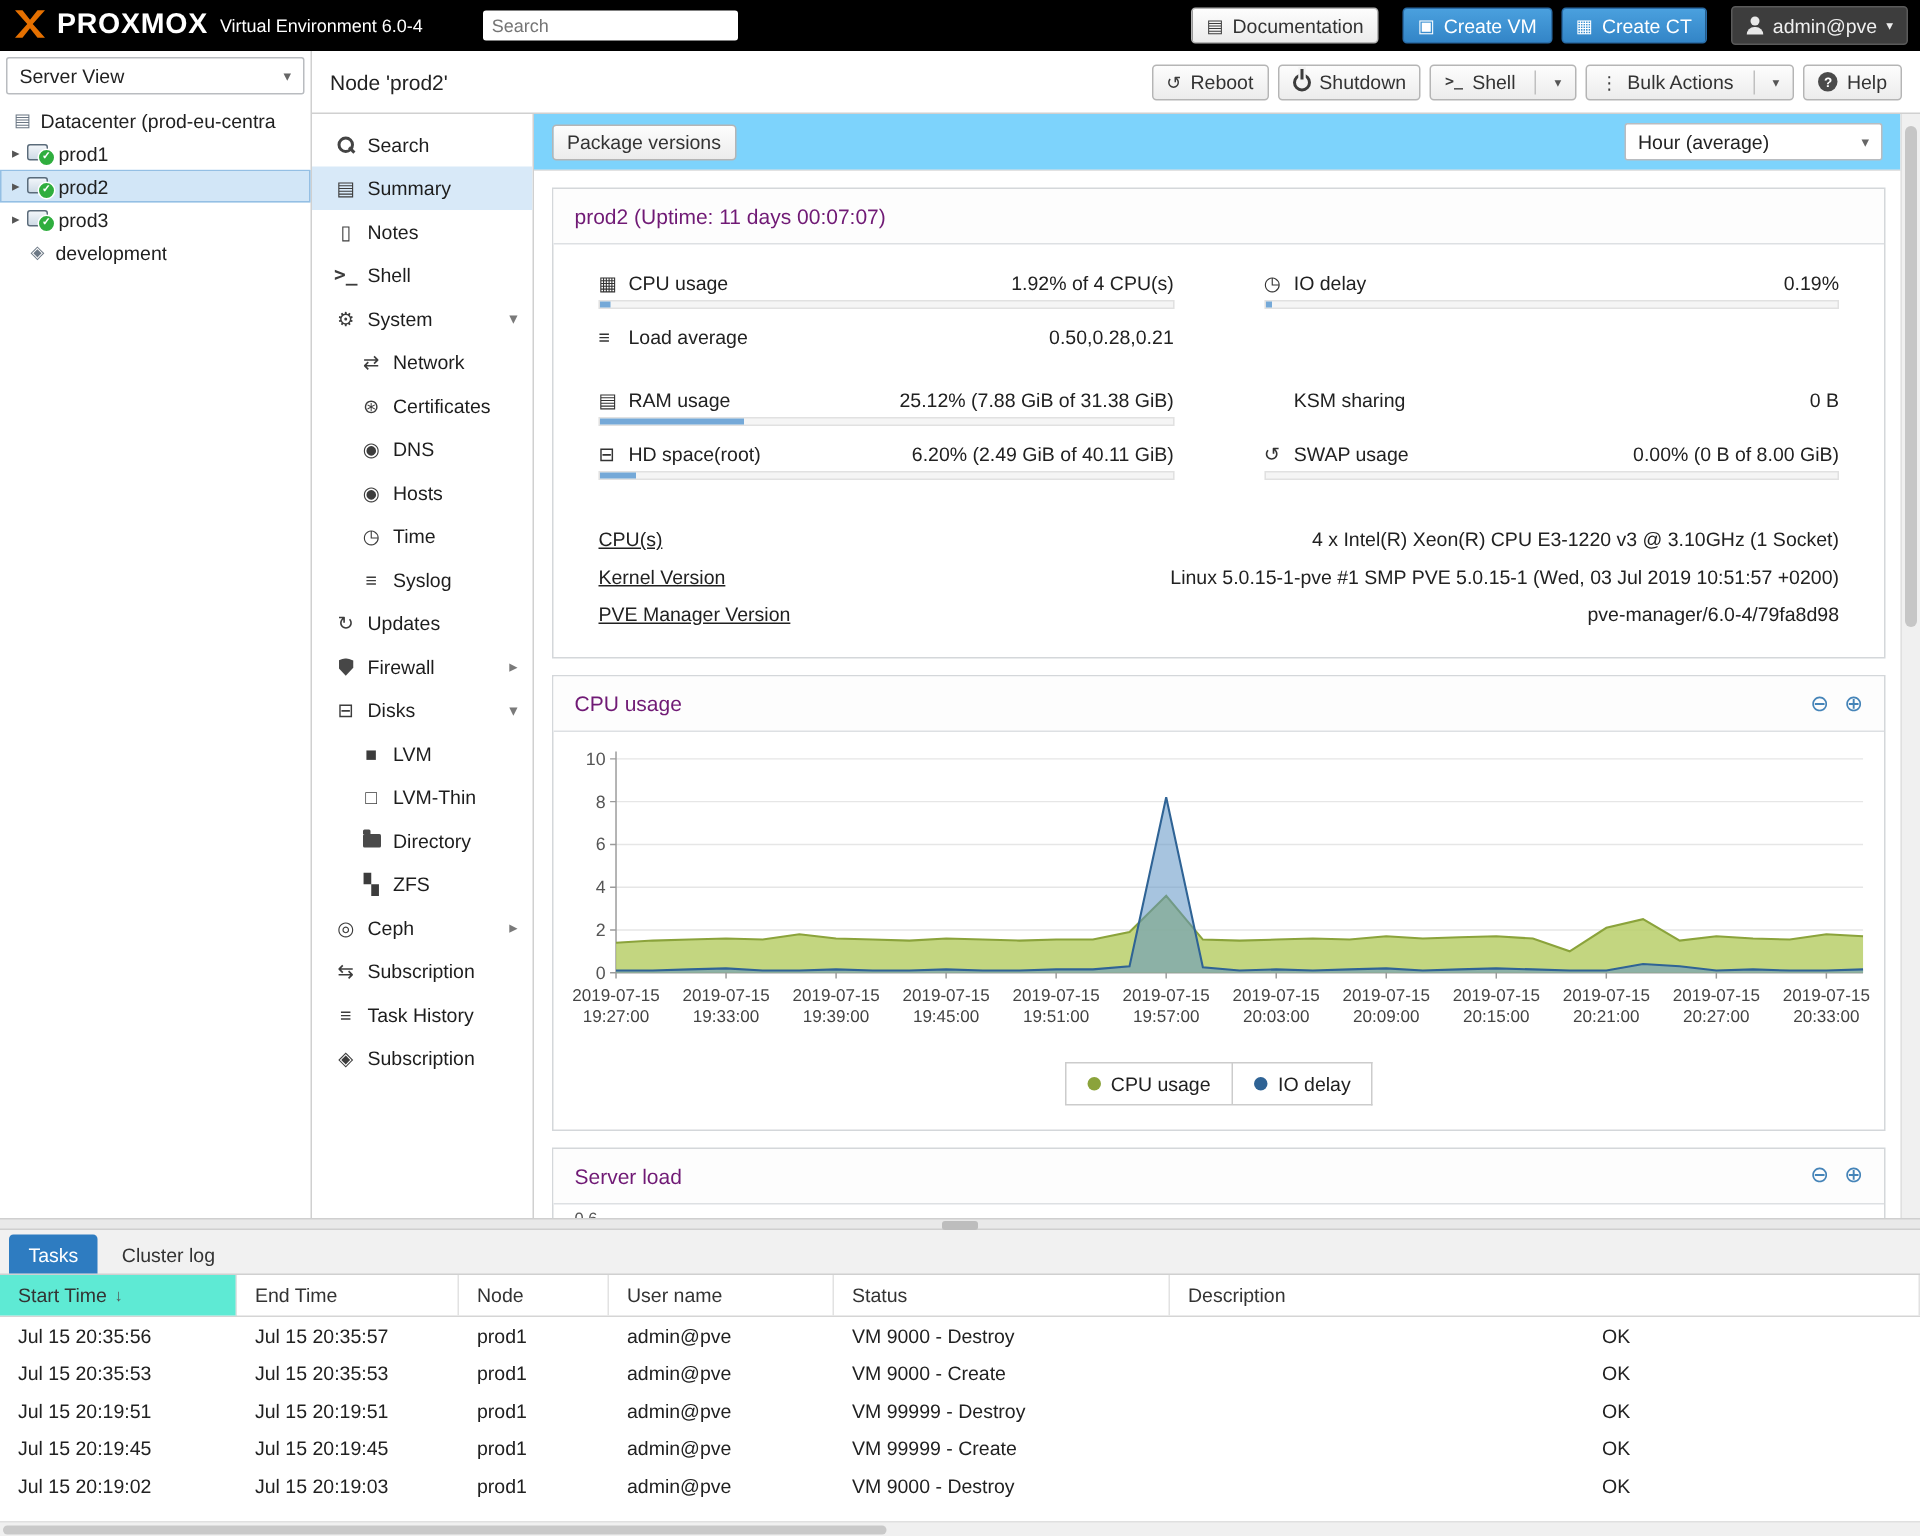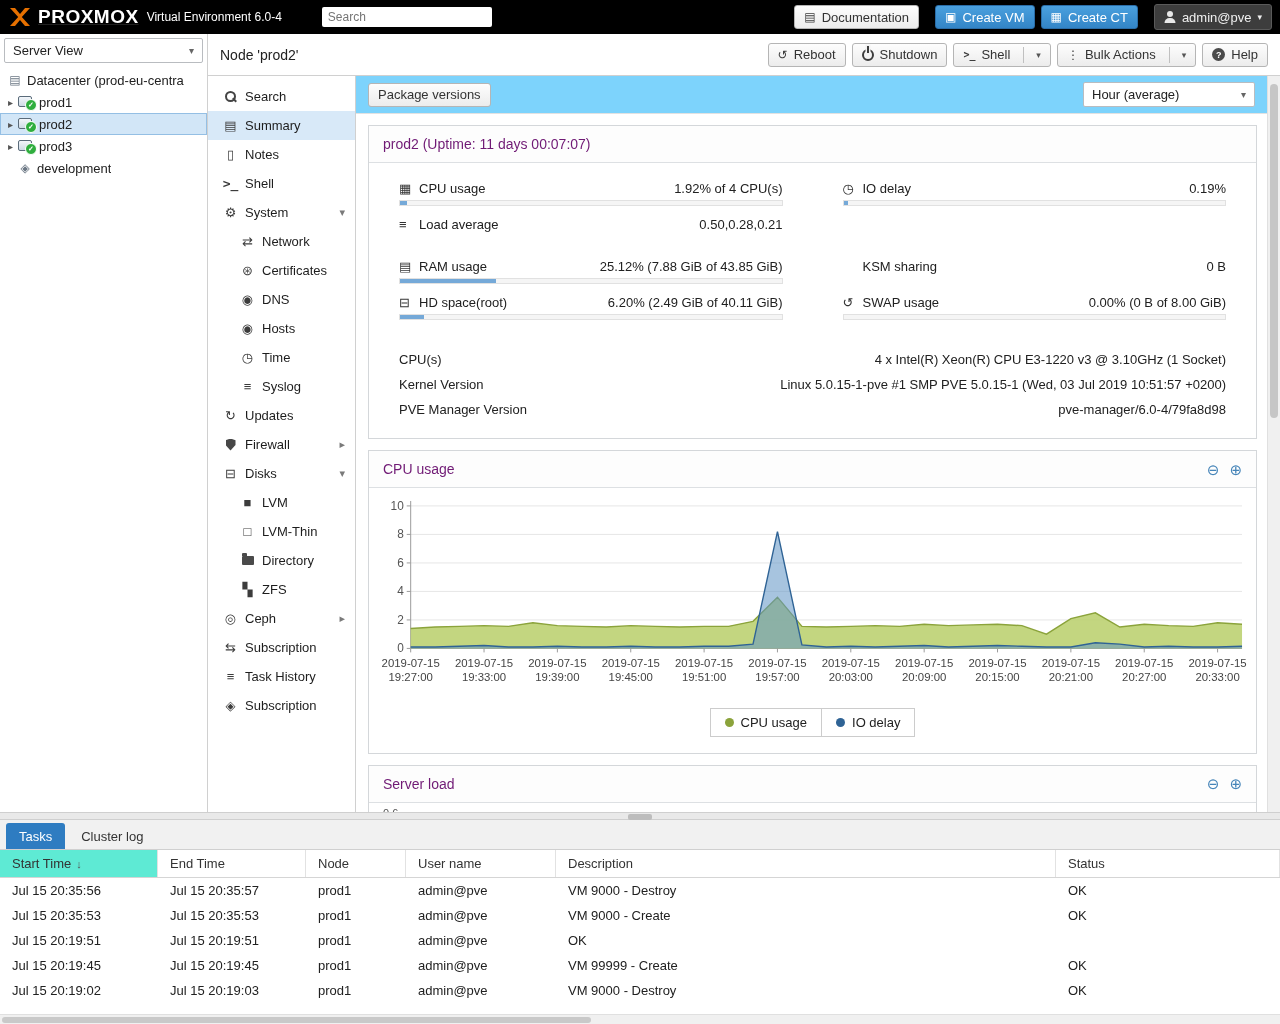--- a/index.html
+++ b/index.html
@@ -4,21 +4,21 @@
 <style>
   *{margin:0;padding:0;box-sizing:border-box;}
   html,body{width:1280px;height:1024px;overflow:hidden;background:#fff;
     font-family:"Liberation Sans",sans-serif;font-size:13px;color:#212121;}
   body{position:relative;}
   button{font:inherit;cursor:pointer;}
 
   
   .topbar{position:absolute;top:0;left:0;right:0;height:34px;background:#000;
     display:flex;align-items:center;padding:0 8px;}
-  .logo{display:flex;align-items:center;gap:6px;text-decoration:underline;}
+  .logo{display:flex;gap:6px;}
   .brand{color:#fff;font-weight:bold;font-size:19px;letter-spacing:.5px;}
   .version{color:#fff;font-size:12px;margin-left:8px;}
   .hsearch{margin-left:40px;width:170px;height:20px;border:none;border-radius:2px;
     padding:0 6px;font-size:12px;background:#fff;color:#333;outline:none;}
   .h-right{margin-left:auto;display:flex;align-items:center;gap:6px;}
   .btn{display:inline-flex;align-items:center;gap:6px;height:24px;padding:0 9px;
     background:linear-gradient(#fdfdfd,#ececec);border:1px solid #b5b5b5;border-radius:3px;
     font-size:13px;color:#333;}
   .btn.blue{background:linear-gradient(#4aa0de,#3385c7);border-color:#2a6da8;color:#fff;}
   .btn.blue .tg{color:#fff;}
@@ -112,21 +112,21 @@
   .stat{margin-bottom:11px;}
   .stat.gap-top{margin-top:16px;}
   .stat-row{display:flex;align-items:center;}
   .s-icon{width:20px;flex:none;font-size:13px;color:#333;}
   .s-label{margin-right:auto;}
   .s-val{text-align:right;}
   .p-track{height:6px;background:#f5f5f5;border:1px solid #e1e1e1;margin-top:4px;}
   .p-fill{height:100%;background:#75a9d8;}
   .info{margin-top:16px;}
   .info-row{display:flex;align-items:center;height:25px;}
-  .i-label{margin-right:auto;}
+  .i-label{margin-right:auto;text-decoration:underline;}
   .i-val{text-align:right;}
 
   .chart-b{padding:10px 8px 6px;}
   #cpuChart{width:100%;display:block;}
   .legend{display:flex;justify-content:center;margin:4px 0 10px;}
   .leg-cell{display:flex;align-items:center;gap:7px;border:1px solid #ccc;padding:6px 14px;background:#fff;}
   .leg-cell + .leg-cell{border-left:none;}
   .leg-dot{width:9px;height:9px;border-radius:50%;flex:none;}
 
   .sl-b{height:30px;display:flex;align-items:flex-start;padding:4px 8px 0 8px;}
@@ -397,21 +397,21 @@
                 <span class="s-icon">≡</span>
                 <span class="s-label">Load average</span>
                 <span class="s-val">0.50,0.28,0.21</span>
               </div>
             </div>
             <div class="stat spacer"></div>
             <div class="stat gap-top">
               <div class="stat-row">
                 <span class="s-icon">▤</span>
                 <span class="s-label">RAM usage</span>
-                <span class="s-val">25.12% (7.88 GiB of 43.85 GiB)</span>
+                <span class="s-val">25.12% (7.88 GiB of 31.38 GiB)</span>
               </div>
               <div class="p-track">
                 <div class="p-fill" style="width: 25.12%;"></div>
               </div>
             </div>
             <div class="stat gap-top">
               <div class="stat-row">
                 <span class="s-icon"></span>
                 <span class="s-label">KSM sharing</span>
                 <span class="s-val">0 B</span>
@@ -575,25 +575,25 @@
       </div>
       <div class="gh-cell" style="width: 148px;">
         <span>End Time</span>
       </div>
       <div class="gh-cell" style="width: 100px;">
         <span>Node</span>
       </div>
       <div class="gh-cell" style="width: 150px;">
         <span>User name</span>
       </div>
+      <div class="gh-cell" style="width: 224px;">
+        <span>Status</span>
+      </div>
       <div class="gh-cell" style="width: 500px;">
         <span>Description</span>
-      </div>
-      <div class="gh-cell" style="width: 224px;">
-        <span>Status</span>
       </div>
     </div>
   <div class="grid-b">
       <div class="grid-r">
         <span class="gr-cell" style="width: 158px;">Jul 15 20:35:56</span>
         <span class="gr-cell" style="width: 148px;">Jul 15 20:35:57</span>
         <span class="gr-cell" style="width: 100px;">prod1</span>
         <span class="gr-cell" style="width: 150px;">admin@pve</span>
         <span class="gr-cell" style="width: 500px;">VM 9000 - Destroy</span>
         <span class="gr-cell" style="width: 224px;">OK</span>
@@ -604,20 +604,21 @@
         <span class="gr-cell" style="width: 100px;">prod1</span>
         <span class="gr-cell" style="width: 150px;">admin@pve</span>
         <span class="gr-cell" style="width: 500px;">VM 9000 - Create</span>
         <span class="gr-cell" style="width: 224px;">OK</span>
       </div>
       <div class="grid-r">
         <span class="gr-cell" style="width: 158px;">Jul 15 20:19:51</span>
         <span class="gr-cell" style="width: 148px;">Jul 15 20:19:51</span>
         <span class="gr-cell" style="width: 100px;">prod1</span>
         <span class="gr-cell" style="width: 150px;">admin@pve</span>
+        <span class="gr-cell" style="width: 500px;">VM 99999 - Destroy</span>
         <span class="gr-cell" style="width: 224px;">OK</span>
       </div>
       <div class="grid-r">
         <span class="gr-cell" style="width: 158px;">Jul 15 20:19:45</span>
         <span class="gr-cell" style="width: 148px;">Jul 15 20:19:45</span>
         <span class="gr-cell" style="width: 100px;">prod1</span>
         <span class="gr-cell" style="width: 150px;">admin@pve</span>
         <span class="gr-cell" style="width: 500px;">VM 99999 - Create</span>
         <span class="gr-cell" style="width: 224px;">OK</span>
       </div>

